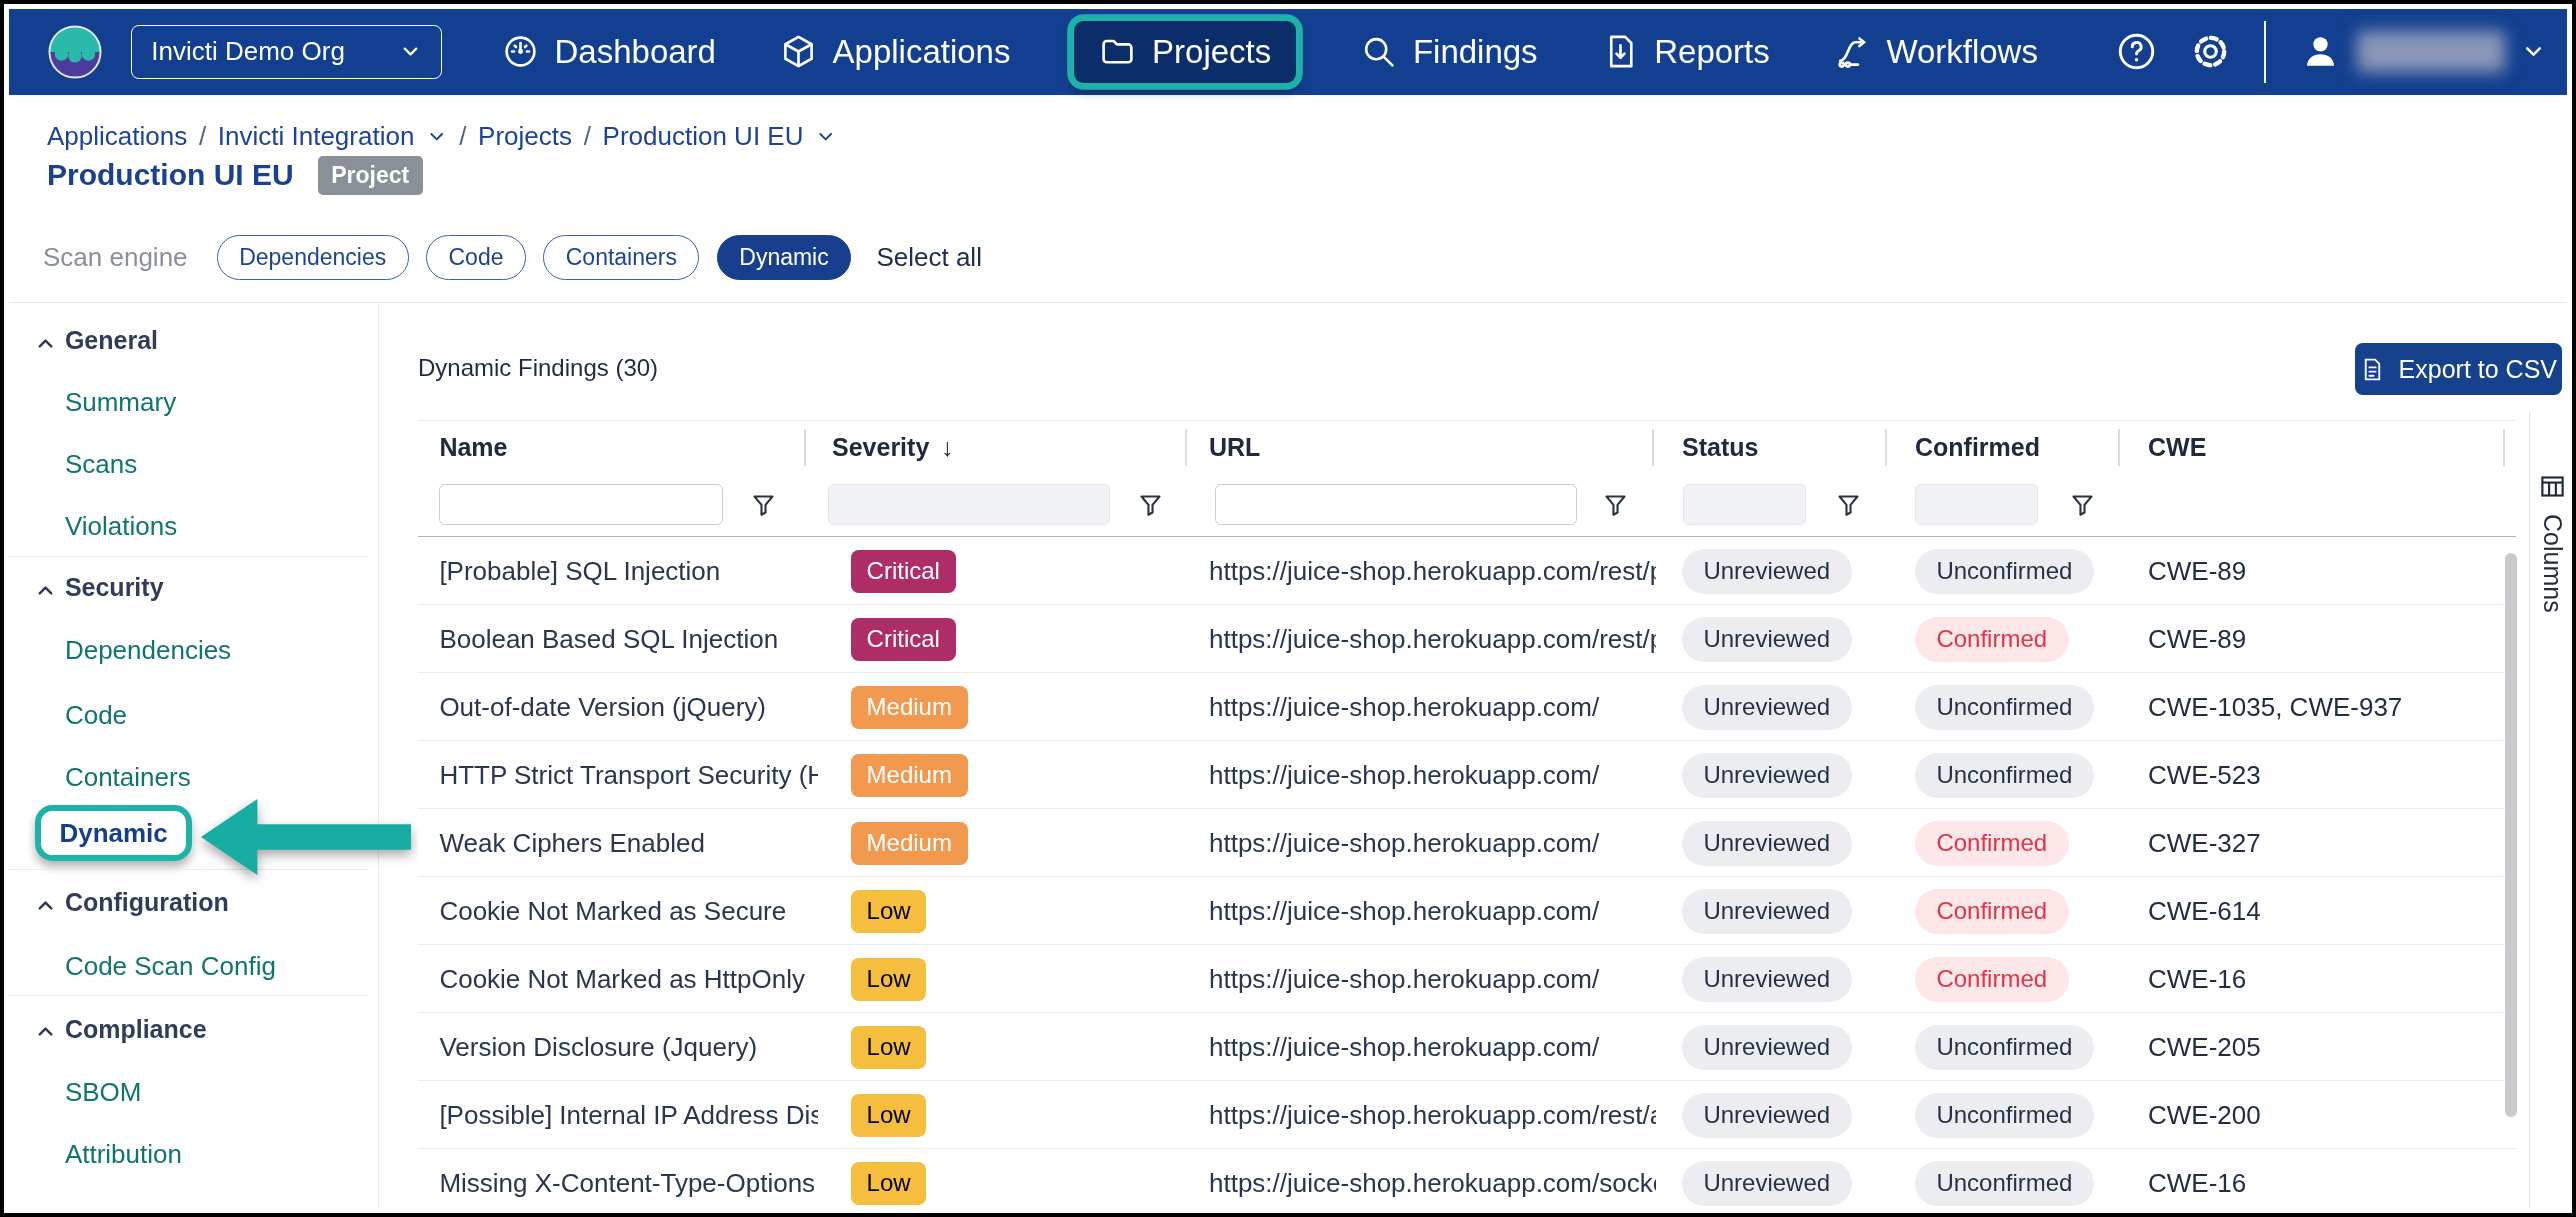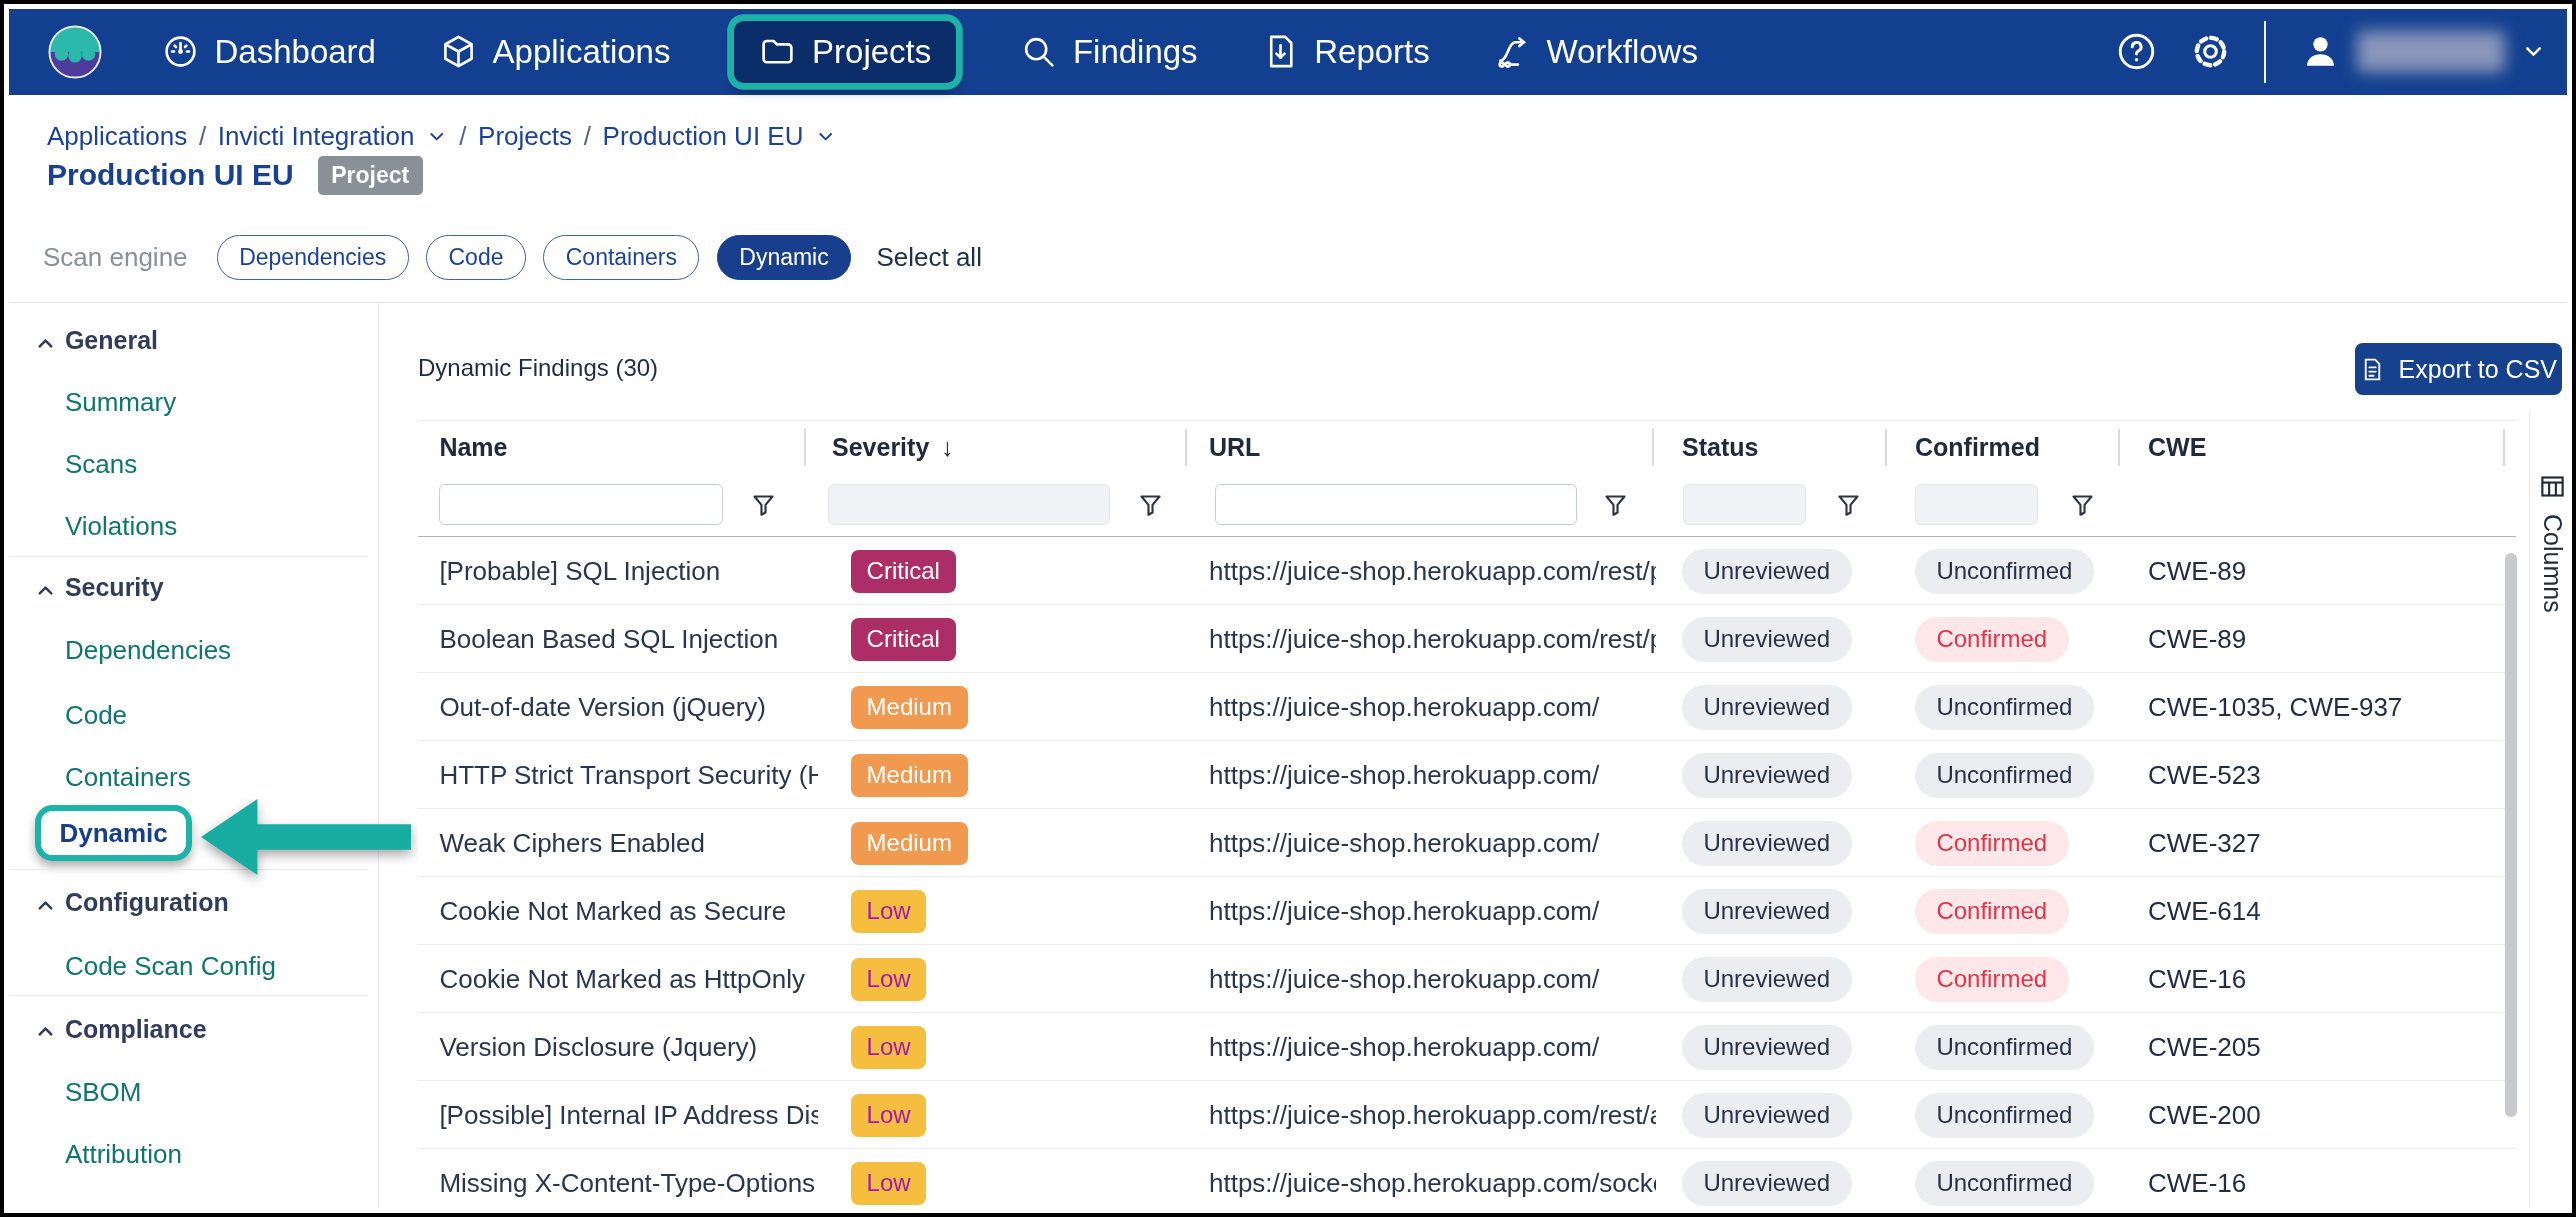--- a/index.html
+++ b/index.html
@@ -62,21 +62,21 @@
   .trow { position:relative; height:68px; border-bottom:1px solid #eaebf0; background:#fff; cursor:pointer; }
   .c-name { position:absolute; left:21.4px; top:19.4px; font-size:26px; color:#2A3550; width:379px; white-space:nowrap; overflow:hidden; }
   .c-sev  { position:absolute; left:414px; top:12.6px; }
   .c-url  { position:absolute; left:791px; top:19.4px; font-size:26px; color:#2A3550; width:447px; white-space:nowrap; overflow:hidden; }
   .c-status { position:absolute; left:1264px; top:11.7px; }
   .c-conf { position:absolute; left:1497px; top:11.7px; }
   .c-cwe  { position:absolute; left:1730px; top:19.4px; font-size:26px; color:#222d44; white-space:nowrap; }
   .sev { display:inline-flex; align-items:center; height:43px; padding:0 15.6px; border-radius:7.8px; font-size:24px; font-weight:500;margin-left:19px; }
   .sev-critical { background:#AD2E67; color:#fff; }
   .sev-medium { background:#F0994F; color:#fff; }
-  .sev-low { background:#F6BE3E; color:#a21caf; }
+  .sev-low { background:#F6BE3E; color:#000000; }
   .pill { display:inline-flex; align-items:center; height:45px; padding:0 21.4px; border-radius:22.4px; font-size:24px; }
   .pill-gray { background:#ECEDF0; color:#273248; }
   .pill-red { background:#FDE7E9; color:#E23449; }
 
   .v-scroll { position:absolute; left:2501px; top:549px; width:11.7px; height:564px; background:#c9cace; border-radius:5.8px; cursor:pointer; }
   .strip-line { position:absolute; left:2525px; top:408px; bottom:4.9px; width:1px; background:#e4e6e9; }
   .columns-tab { position:absolute; left:2527px; top:469px; width:43px; display:flex; flex-direction:column; align-items:center; gap:13.6px; cursor:pointer; }
   .columns-tab .vtext { writing-mode:vertical-rl; font-size:25px; color:#222d40; }
 </style>
 </head>
@@ -94,20 +94,26 @@
       <g clip-path="url(#lc)">
         <rect x="0" y="0" width="56" height="56" fill="#4D3C9C"></rect>
         <rect x="0" y="0" width="56" height="28" fill="#2BB9AC"></rect>
         <circle cx="14" cy="30" r="7" fill="#2BB9AC"></circle>
         <circle cx="28" cy="32" r="7" fill="#2BB9AC"></circle>
         <circle cx="42" cy="30" r="7" fill="#2BB9AC"></circle>
       </g>
       <circle cx="28" cy="28" r="26.5" fill="none" stroke="#e8e8f2" stroke-width="2"></circle>
     </svg>
 
+    <div class="org-select">
+      <span>Invicti Demo Org</span>
+      <svg width="23" height="23" viewBox="0 0 24 24" fill="none" stroke="#fff" stroke-width="2.4" stroke-linecap="round" stroke-linejoin="round">
+          <polyline points="6 9 12 15 18 9"></polyline>
+        </svg>
+    </div>
 
     <nav class="nav-items">
       <div class="nav-item">
         <svg viewBox="0 0 24 24" fill="none" stroke="#fff" stroke-width="1.7" stroke-linecap="round">
           <circle cx="12" cy="12" r="9"></circle>
             <line x1="12" y1="12" x2="12" y2="6.5"></line>
             <circle cx="12" cy="12" r="1.6" fill="#fff" stroke="none"></circle>
           <line x1="6.5" y1="12" x2="7.8" y2="12"></line>
             <line x1="16.2" y1="12" x2="17.5" y2="12"></line>
             <line x1="8.2" y1="8.2" x2="9.1" y2="9.1"></line>

